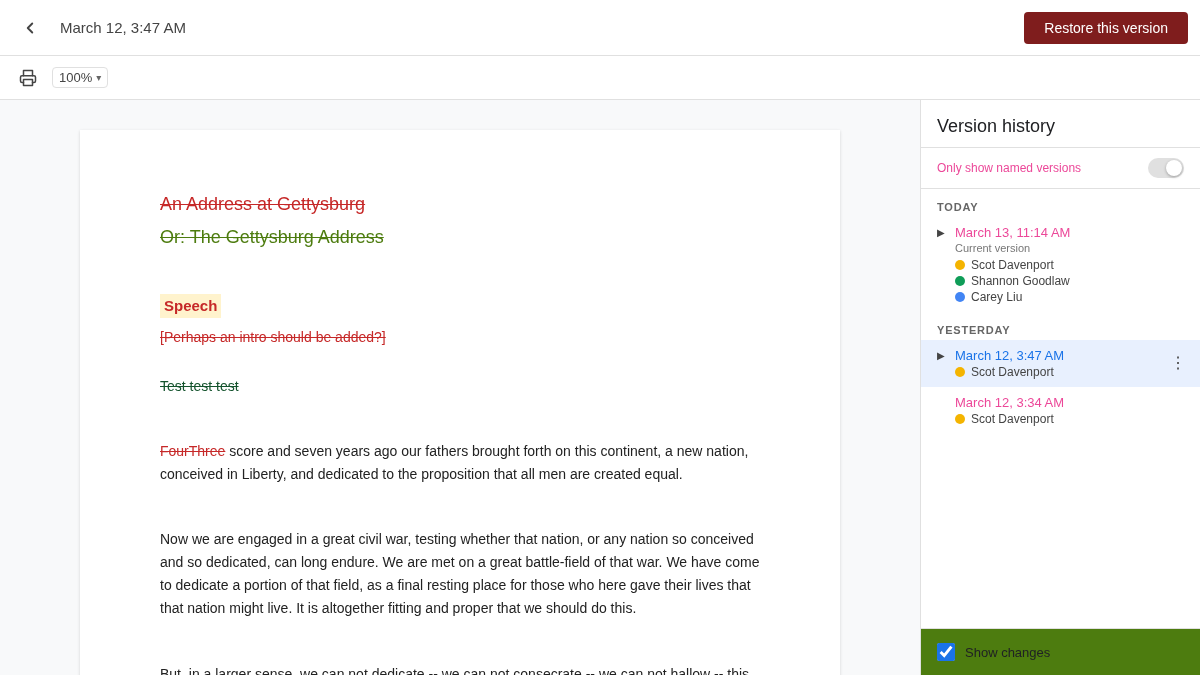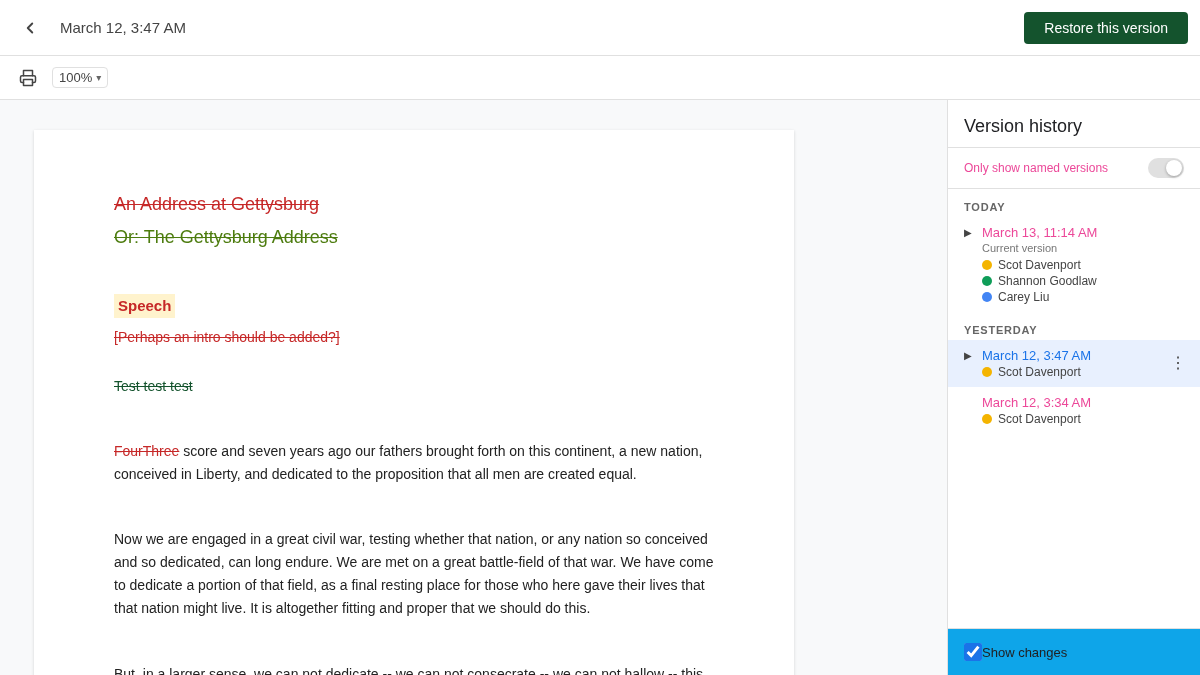--- a/index.html
+++ b/index.html
@@ -25,21 +25,21 @@
       display: flex; align-items: center; justify-content: center;
       color: #444;
       font-size: 18px;
     }
     .top-title {
       font-size: 15px;
       color: #444;
       flex: 1;
     }
     .restore-btn {
-      background: #14532d;
+      background: #7f1d1d;
       color: #fff;
       border: none;
       border-radius: 4px;
       padding: 8px 20px;
       font-size: 14px;
       cursor: pointer;
       font-weight: 500;
       margin-left: 14px;
     }
 
@@ -102,20 +102,21 @@
       flex: 1;
       overflow: hidden;
     }
 
     
     .document-area {
       flex: 1;
       background: #f8f9fa;
       overflow-y: auto;
       display: flex;
+      justify-content: center;
       padding: 30px 34px;
     }
     .document-page {
       background: #fff;
       width: 760px;
       min-height: 900px;
       padding: 60px 80px;
       box-shadow: 0 1px 3px rgba(0,0,0,0.15);
       font-size: 14px;
       line-height: 1.6;
@@ -163,21 +164,21 @@
     }
     .doc-paragraph {
       font-size: 14px;
       color: #222;
       line-height: 1.65;
       margin-bottom: 20px;
     }
 
     
     .sidebar {
-      width: 253px;
+      width: 280px;
       background: #fff;
       border-left: 1px solid #e0e0e0;
       display: flex;
       flex-direction: column;
       overflow: hidden;
       flex-shrink: 0;
     }
     .sidebar-header {
       padding: 16px 16px 10px 16px;
       border-bottom: 1px solid #e0e0e0;
@@ -294,23 +295,24 @@
       align-items: center;
       justify-content: center;
       font-size: 16px;
       color: #444;
     }
 
     
     .show-changes {
       display: flex;
       align-items: center;
+      gap: 10px;
       padding: 14px 16px;
       border-top: 1px solid #e0e0e0;
-      background: #0ea5e9;
+      background: #4d7c0f;
       flex-shrink: 0;
     }
     .show-changes-checkbox {
       width: 18px;
       height: 18px;
       accent-color: #1a73e8;
       cursor: pointer;
     }
     .show-changes-label {
       font-size: 13px;

